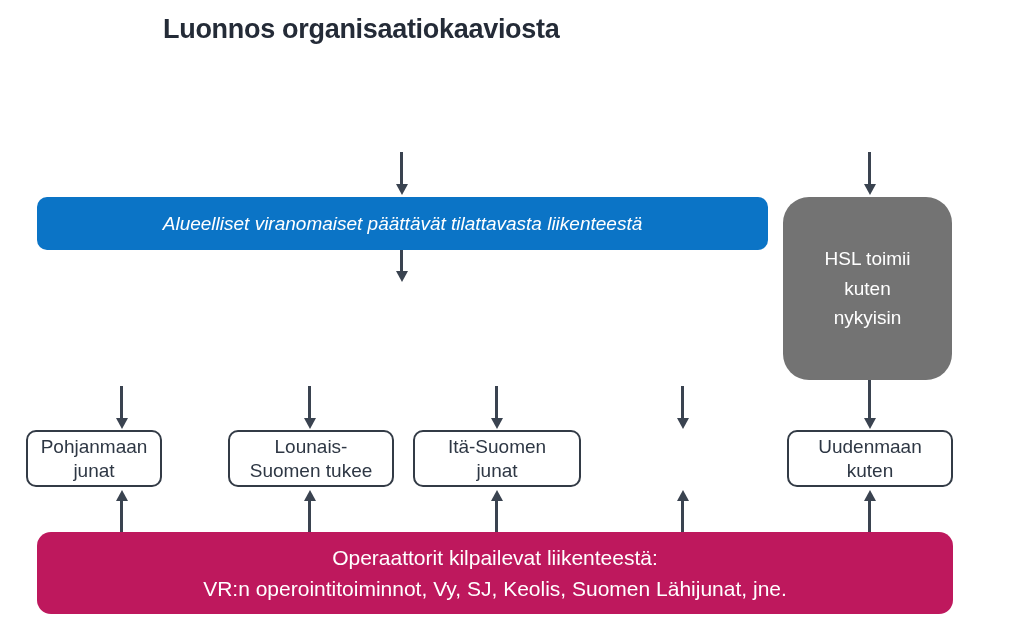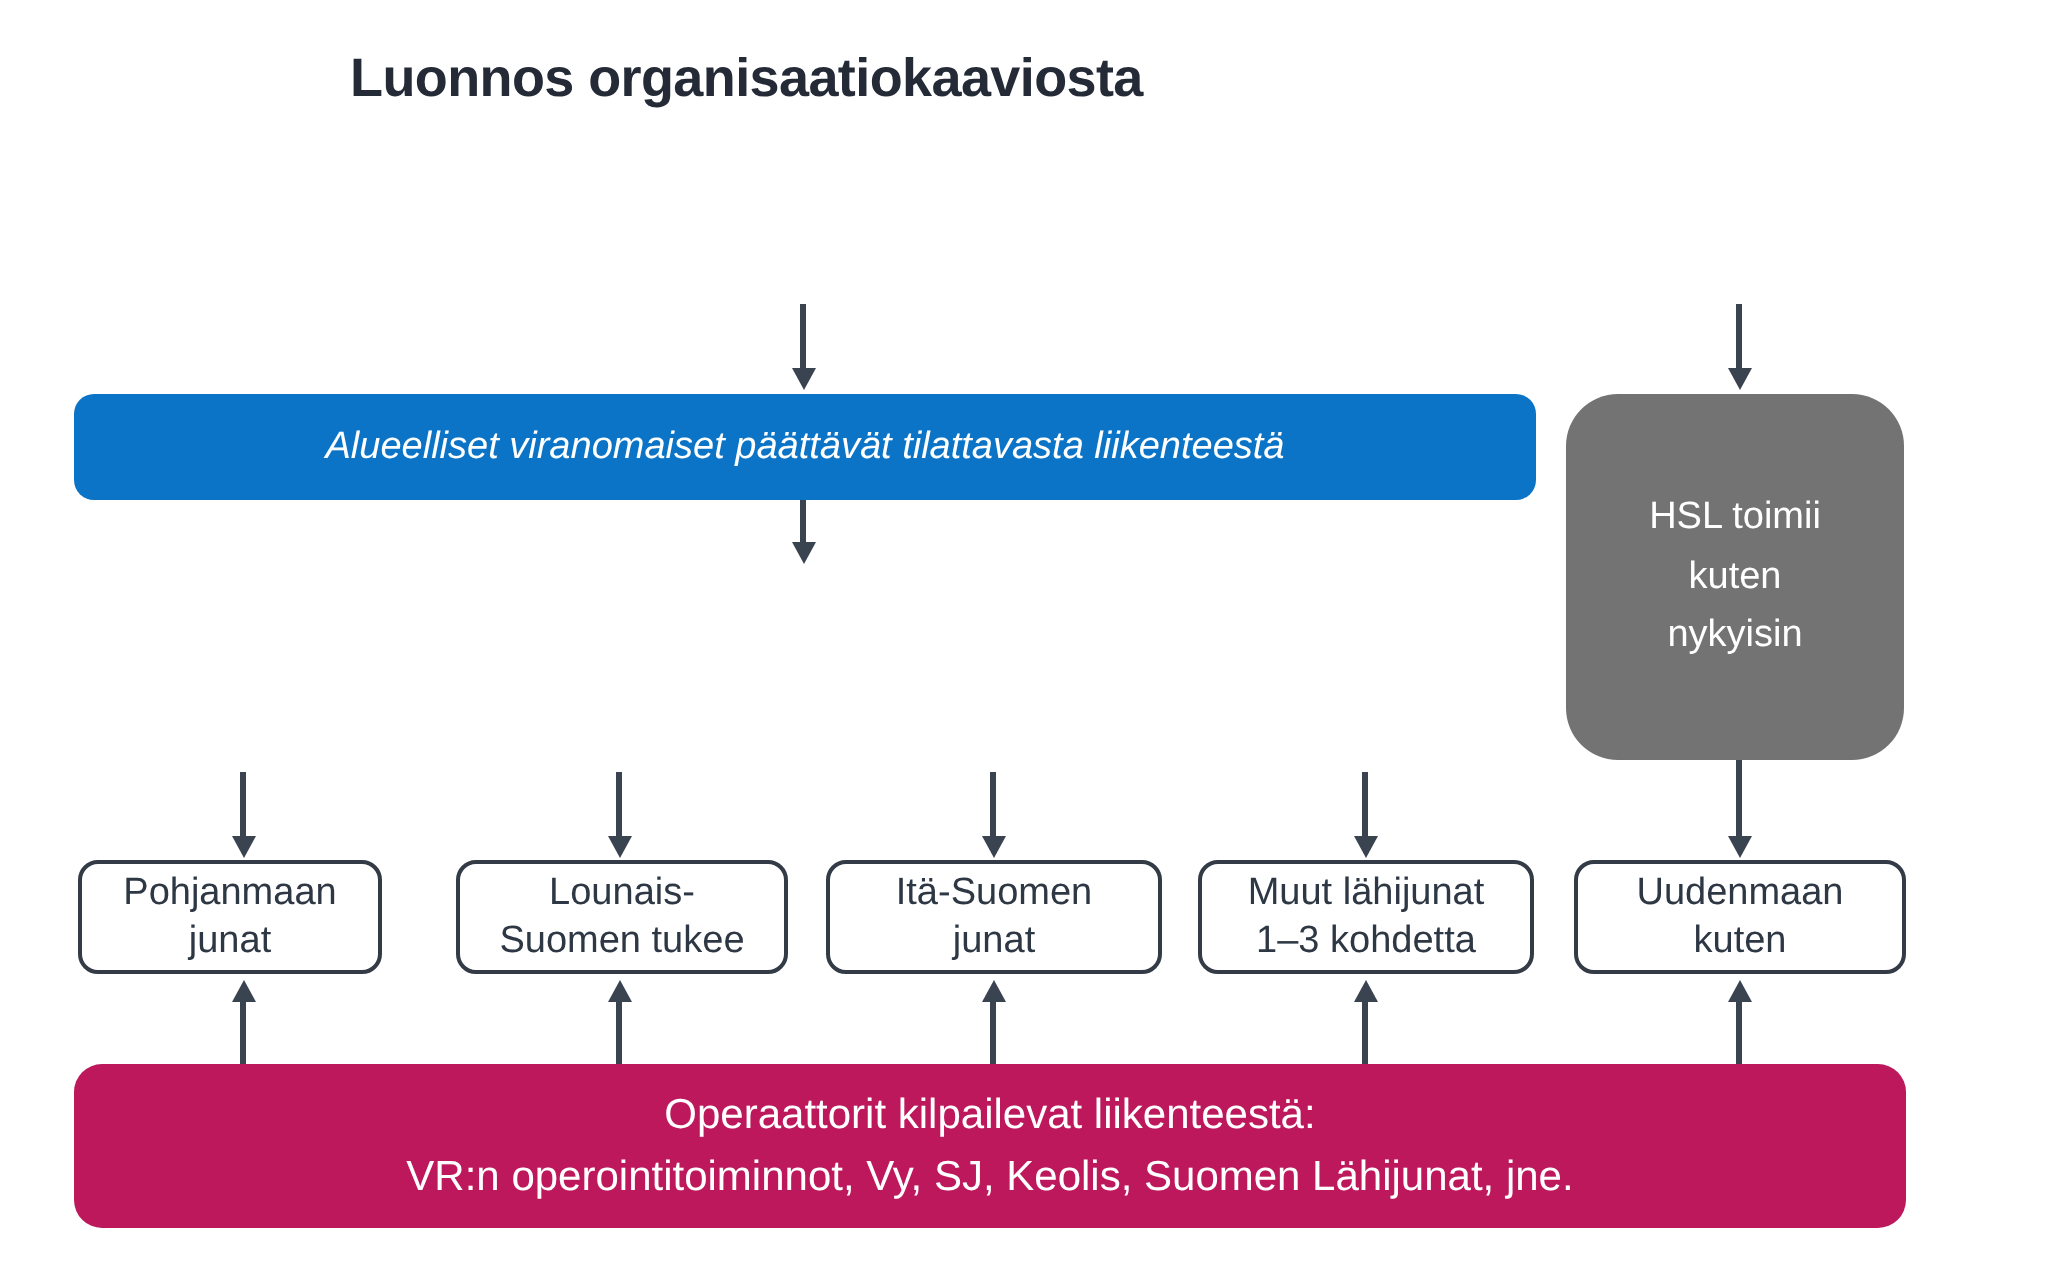--- a/index.html
+++ b/index.html
@@ -11,27 +11,26 @@
   .canvas {
     position: relative;
     width: 1023px;
     height: 639px;
     background: #ffffff;
     overflow: hidden;
   }
   .page-title {
     position: absolute;
     left: 163px;
-    top: 24px;
+    top: 14px;
     font-size: 27px;
     font-weight: bold;
     letter-spacing: -0.3px;
     color: #242b37;
     white-space: nowrap;
-    margin-left: 12px;
   }
   .node {
     position: absolute;
     box-sizing: border-box;
     display: flex;
     align-items: center;
     justify-content: center;
     text-align: center;
     white-space: pre-line;
   }
@@ -77,21 +76,21 @@
   }
   .train-box {
     top: 430px; height: 57px;
     background: #ffffff;
     border: 2px solid #333b46;
     border-radius: 10px;
     color: #2e3744;
     font-size: 19px;
     line-height: 1.25;
   }
-  .tb-1 { left: 39px;  width: 152px; justify-content: center; }
+  .tb-1 { left: 26px;  width: 136px; justify-content: center; }
   .tb-2 { left: 228px; width: 166px; }
   .tb-3 { left: 413px; width: 168px; }
   .tb-4 { left: 599px; width: 168px; }
   .tb-5 { left: 787px; width: 166px; }
 
   .arrow-down, .arrow-up {
     position: absolute;
     width: 3px;
     background: #3a4350;
   }
@@ -152,24 +151,20 @@
 junat</span>
   </div>
   <div class="node train-box tb-2">
     <span class="label">Lounais-
 Suomen tukee</span>
   </div>
   <div class="node train-box tb-3">
     <span class="label">Itä-Suomen
 junat</span>
   </div>
-  <div class="node train-box tb-4">
-    <span class="label">Muut lähijunat
-1–3 kohdetta</span>
-  </div>
   <div class="node train-box tb-5">
     <span class="label">Uudenmaan
 kuten</span>
   </div>
 
   <div class="arrow-up" style="left:120px; top:500px; height:32px;"></div>
   <div class="arrow-up" style="left:308px; top:500px; height:32px;"></div>
   <div class="arrow-up" style="left:495px; top:500px; height:32px;"></div>
   <div class="arrow-up" style="left:681px; top:500px; height:32px;"></div>
   <div class="arrow-up" style="left:868px; top:500px; height:32px;"></div>

